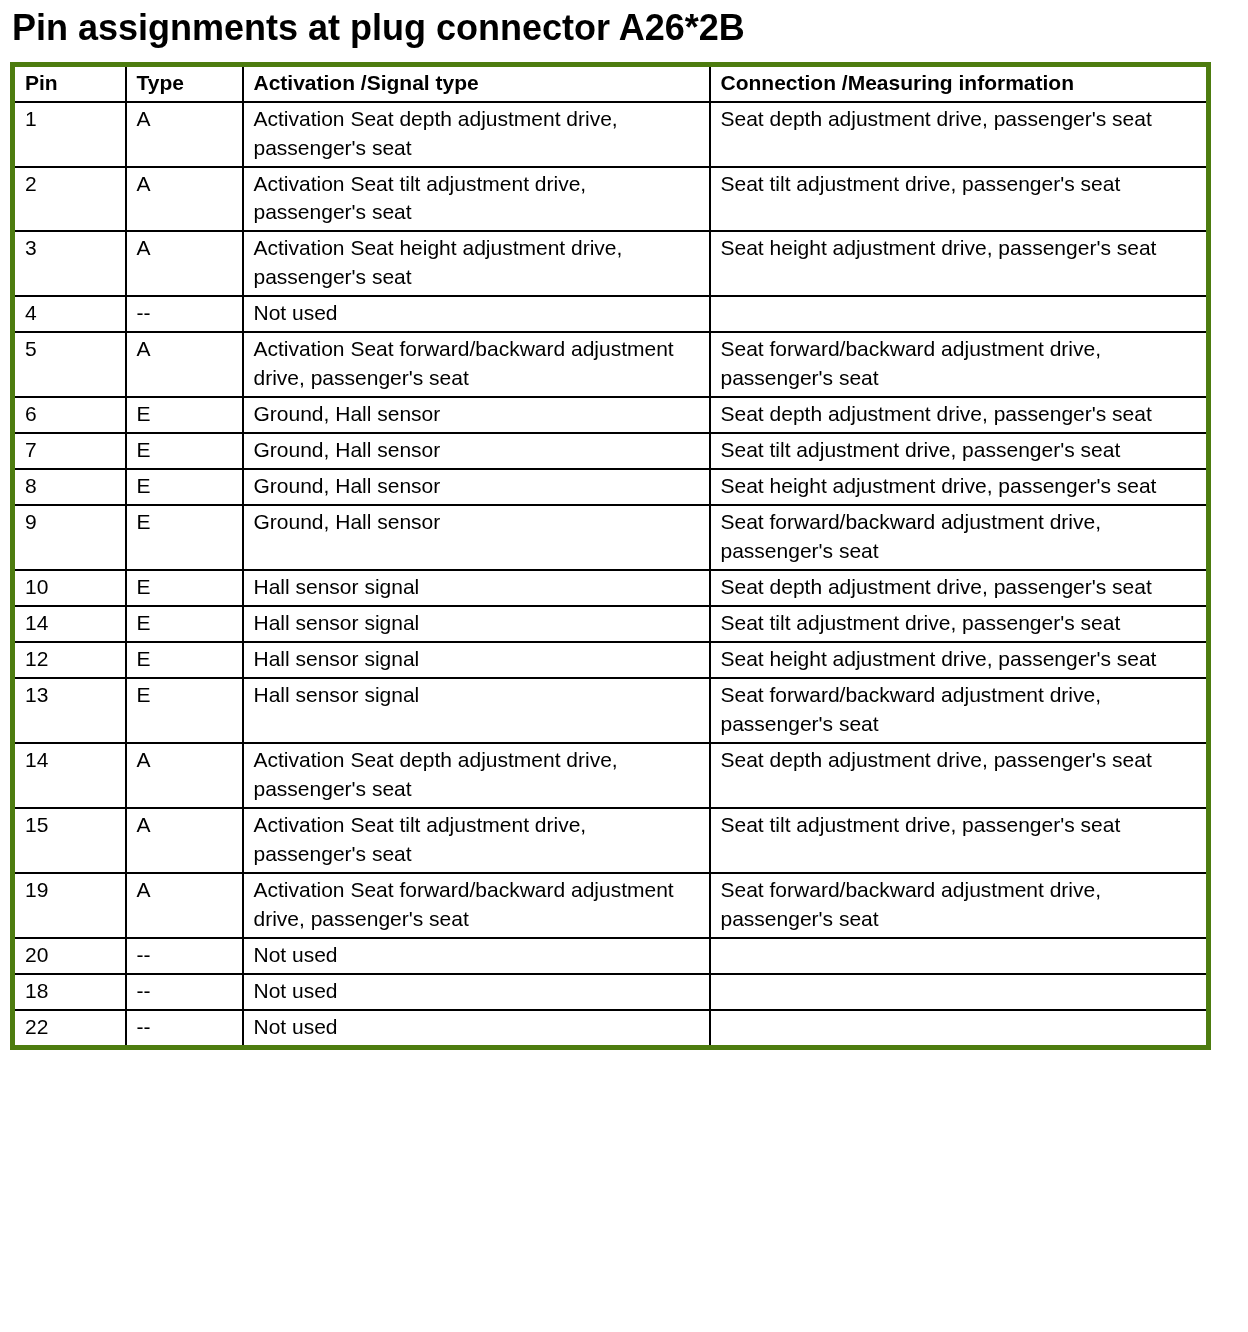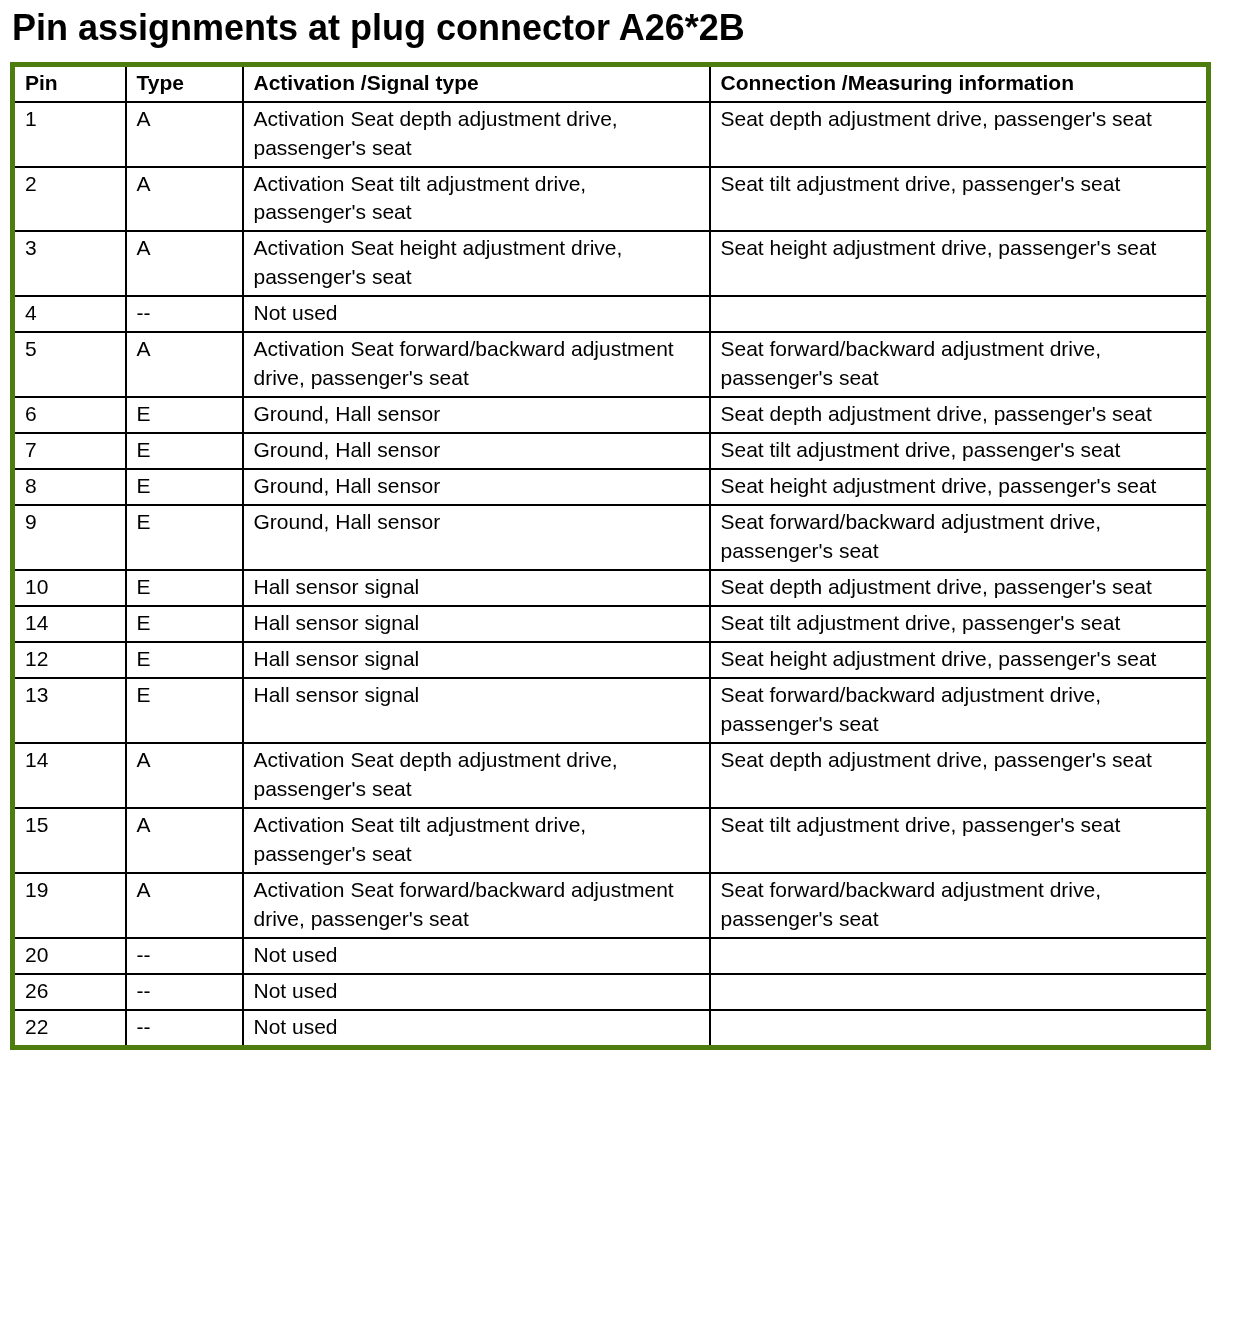--- a/index.html
+++ b/index.html
@@ -165,21 +165,21 @@
           <td>Activation Seat forward/backward adjustment drive, passenger's seat</td>
           <td>Seat forward/backward adjustment drive, passenger's seat</td>
         </tr>
         <tr>
           <td>20</td>
           <td>--</td>
           <td>Not used</td>
           <td></td>
         </tr>
         <tr>
-          <td>26</td>
+          <td>18</td>
           <td>--</td>
           <td>Not used</td>
           <td></td>
         </tr>
         <tr>
           <td>22</td>
           <td>--</td>
           <td>Not used</td>
           <td></td>
         </tr>

